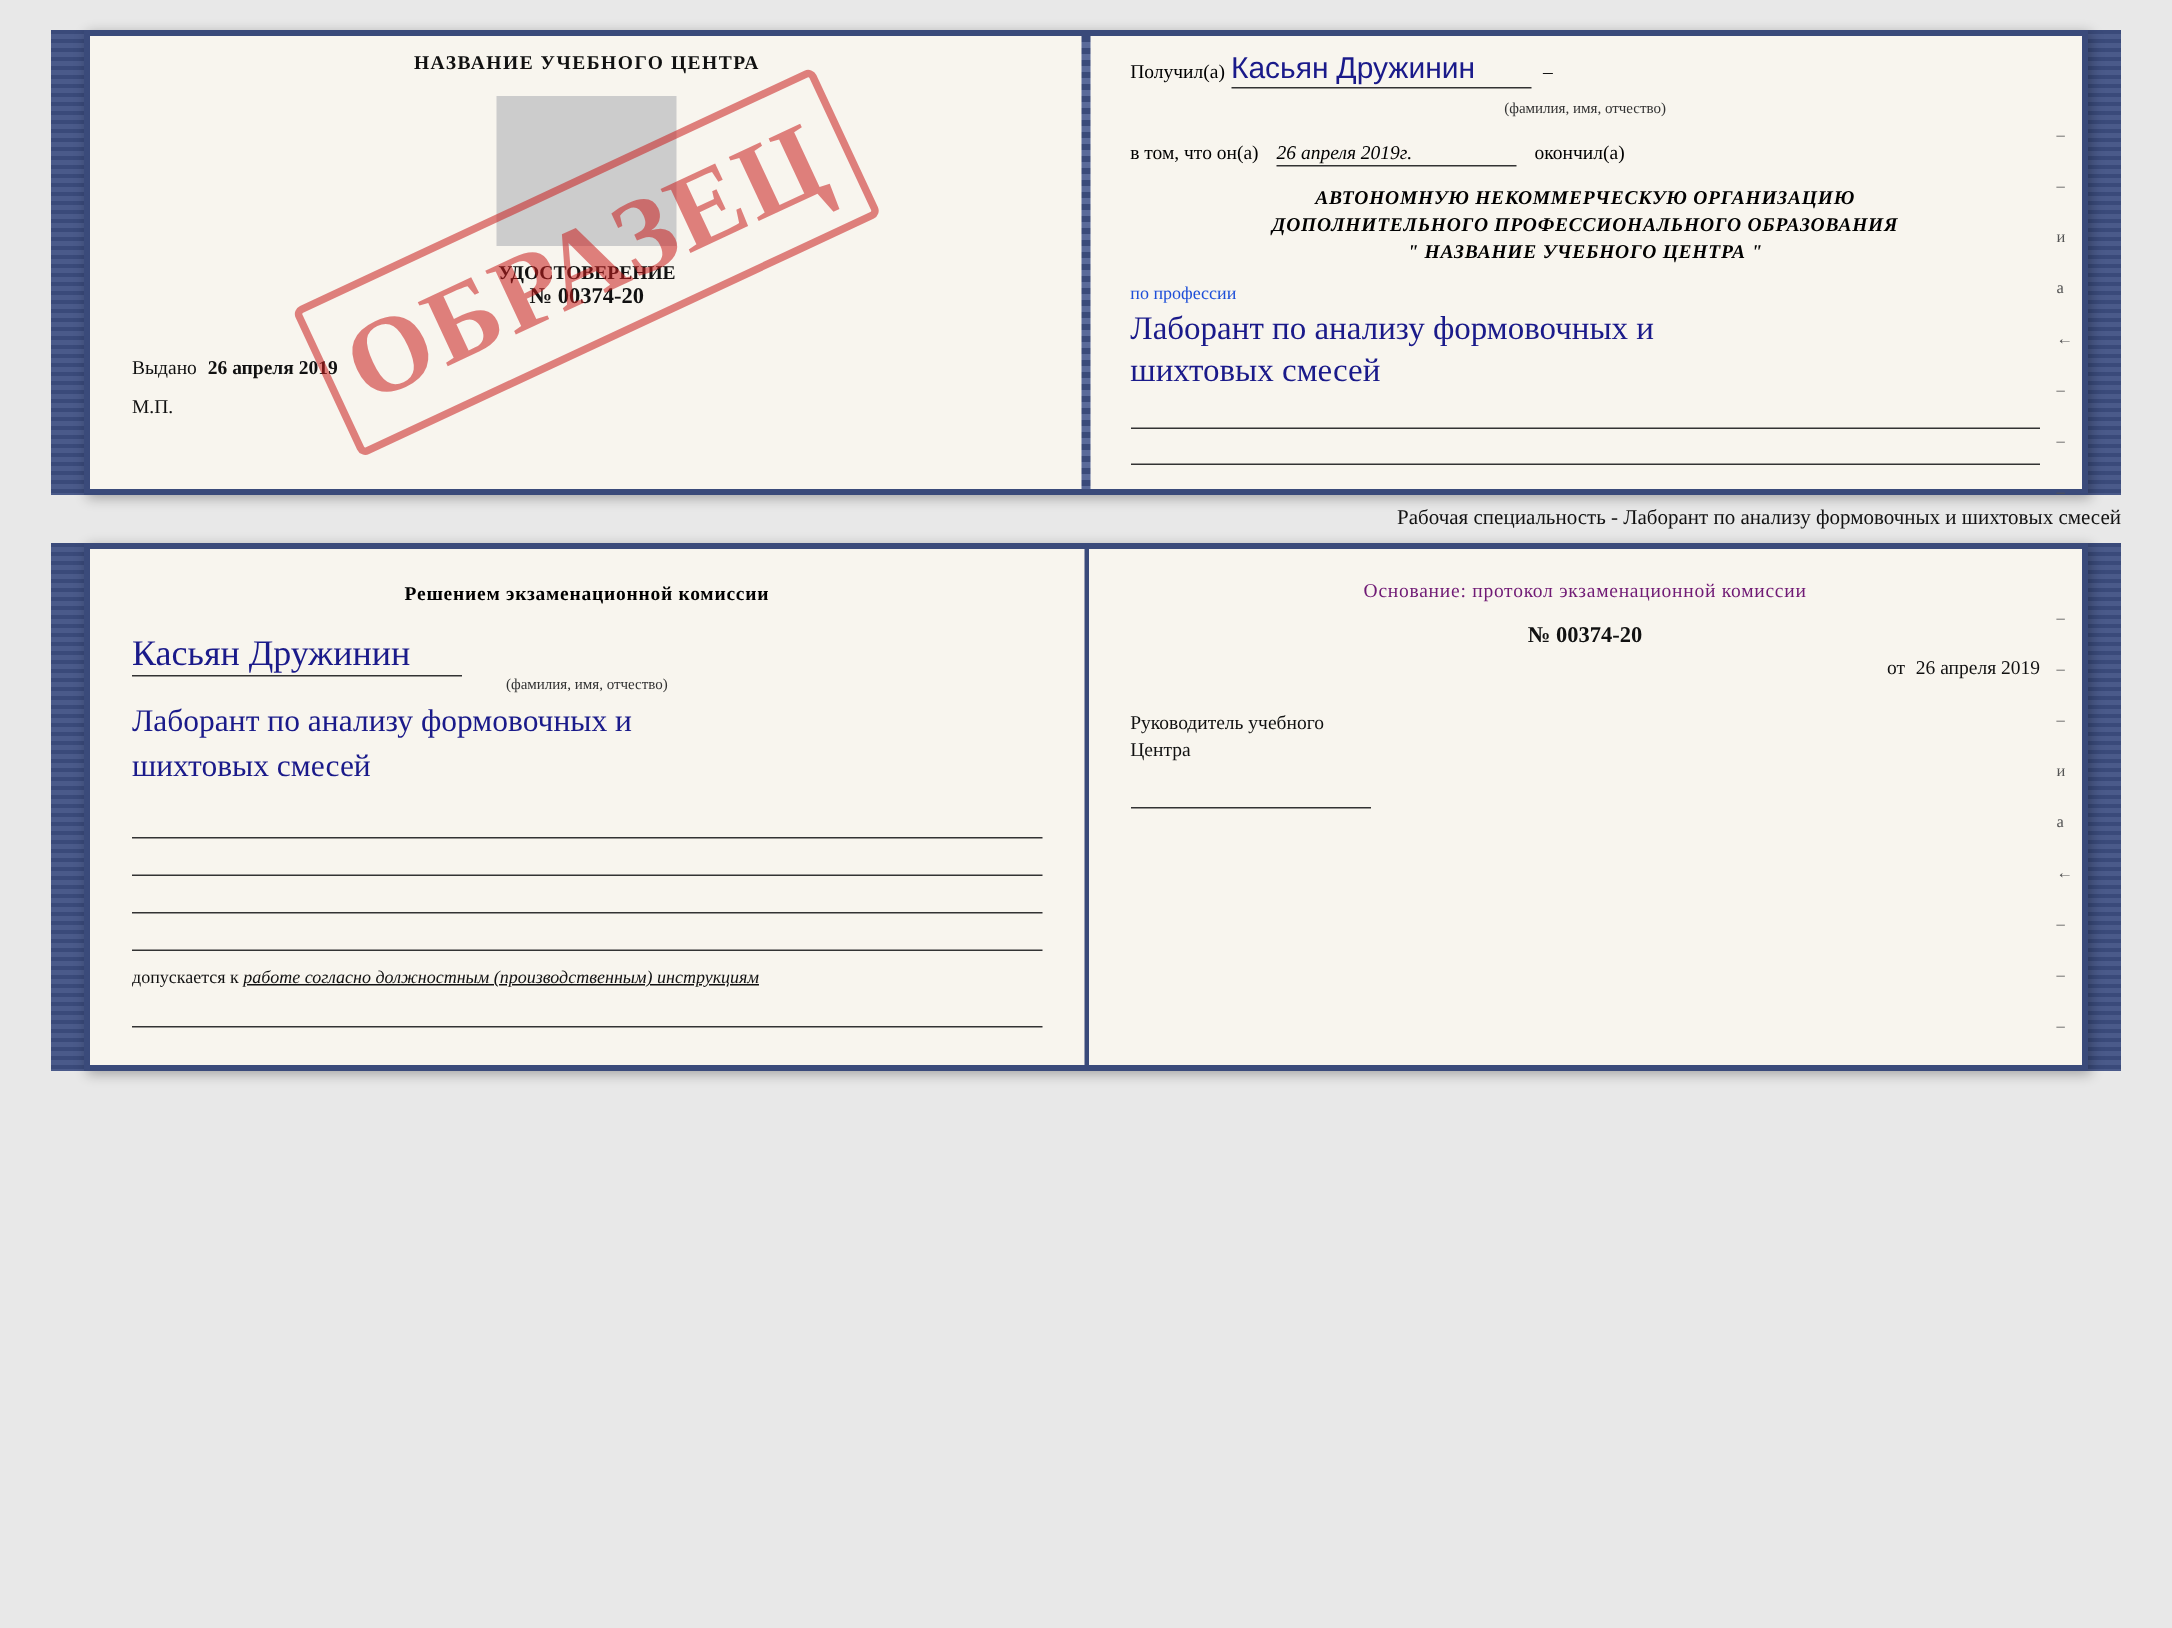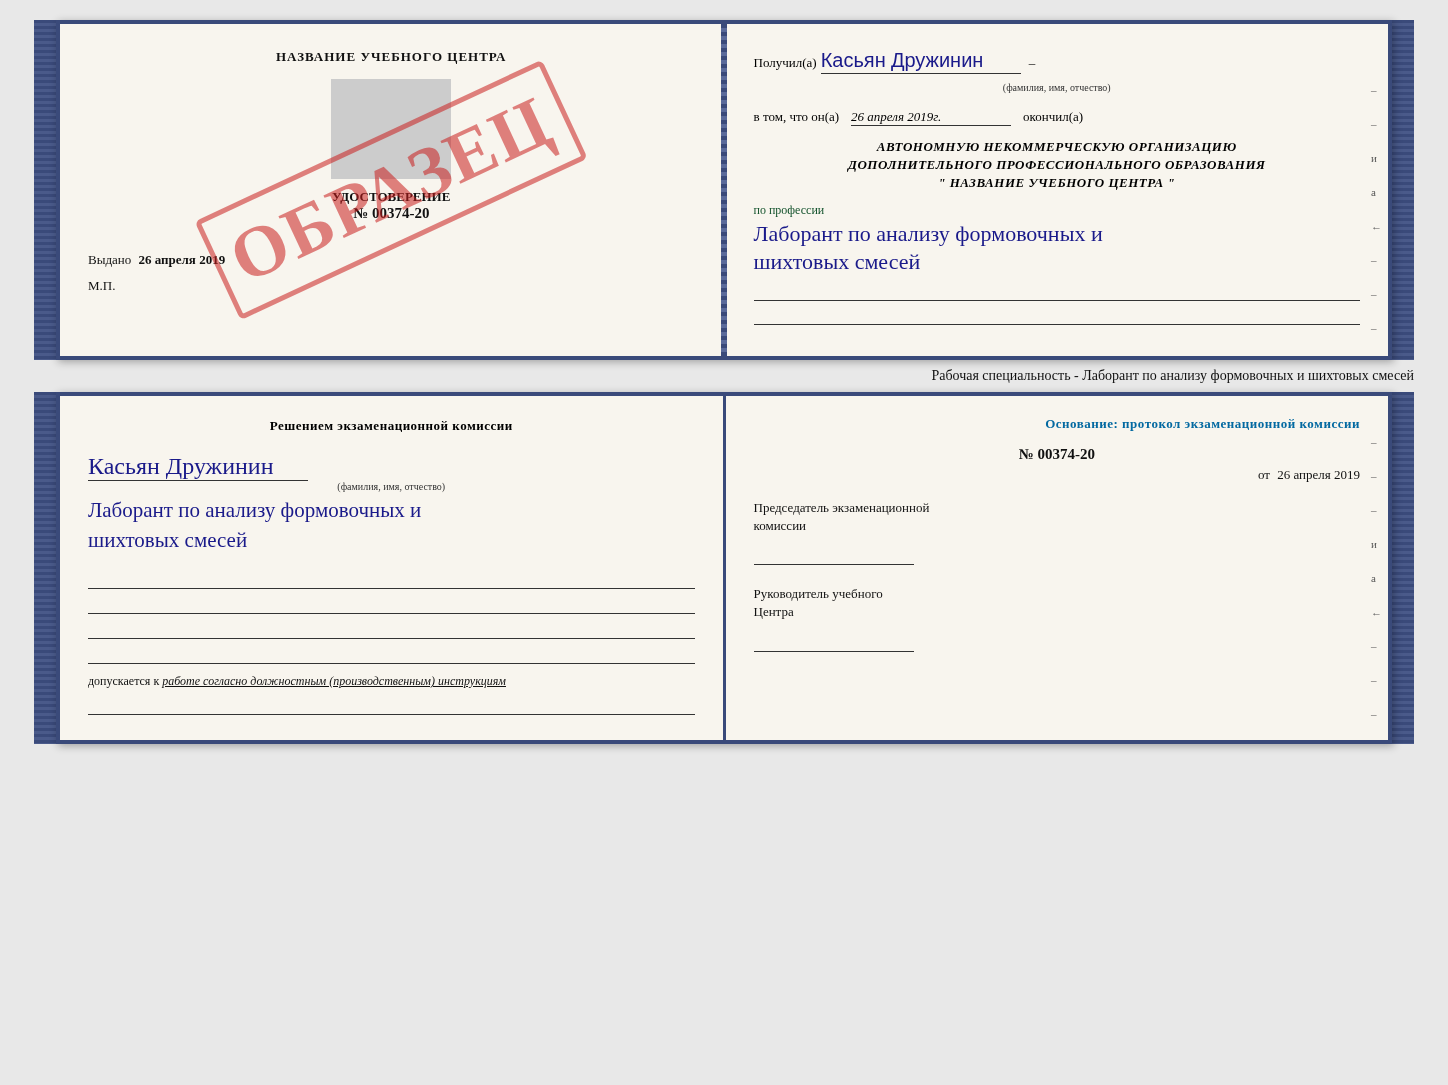--- a/index.html
+++ b/index.html
@@ -19,21 +19,21 @@
       display: flex;
       width: 100%;
       border: 4px solid #3a4a7a;
       background: #f8f5ee;
       box-shadow: 2px 2px 8px rgba(0,0,0,0.3);
       position: relative;
     }
 
     .cert-left, .cert-right {
       flex: 1;
-      padding: 25px 28px;
+      padding: 10px 28px;
       position: relative;
     }
 
     .cert-left {
       border-right: 3px solid #3a4a7a;
     }
 
     
     .cert-book::before {
       content: '';
@@ -175,21 +175,21 @@
       text-transform: uppercase;
       font-weight: bold;
       letter-spacing: 0.5px;
       margin: 12px 0 4px;
       line-height: 1.4;
       font-style: italic;
     }
 
     .prof-label {
       font-size: 12px;
-      color: #14532d;
+      color: #1d4ed8;
       margin-top: 10px;
     }
 
     .handwritten-profession {
       font-family: 'Brush Script MT', cursive;
       font-size: 22px;
       color: #1a1a8a;
       line-height: 1.3;
       margin-top: 2px;
     }
@@ -291,24 +291,24 @@
     }
 
     .dopusk-italic {
       font-style: italic;
       text-decoration: underline;
     }
 
     
     .osnov-title {
       font-size: 13px;
-      font-weight: bold;
+      font-weight: normal;
       letter-spacing: 0.5px;
-      color: #0369a1;
-      text-align: right;
+      color: #701a75;
+      text-align: center;
     }
 
     .protocol-number {
       text-align: center;
       font-size: 15px;
       font-weight: bold;
       color: #111;
       margin: 14px 0 4px;
     }
 
@@ -451,27 +451,20 @@
       <div class="bottom-right">
         <div class="osnov-title">Основание: протокол экзаменационной комиссии</div>
 
         <div class="protocol-number">№ 00374-20</div>
 
         <div class="protocol-date">
           <span>от</span>
           <span style="margin-left:4px;">26 апреля 2019</span>
         </div>
 
-        <div class="signature-block">
-          <div class="sig-label">
-            <span>Председатель экзаменационной</span><br>
-            <span>комиссии</span>
-          </div>
-          <div class="sig-line"></div>
-        </div>
 
         <div class="signature-block" style="margin-top:20px;">
           <div class="sig-label">
             <span>Руководитель учебного</span><br>
             <span>Центра</span>
           </div>
           <div class="sig-line"></div>
         </div>
 
         <div style="position:absolute; right:6px; top:40px; font-size:11px; color:#555; display:flex; flex-direction:column; gap:22px;">

